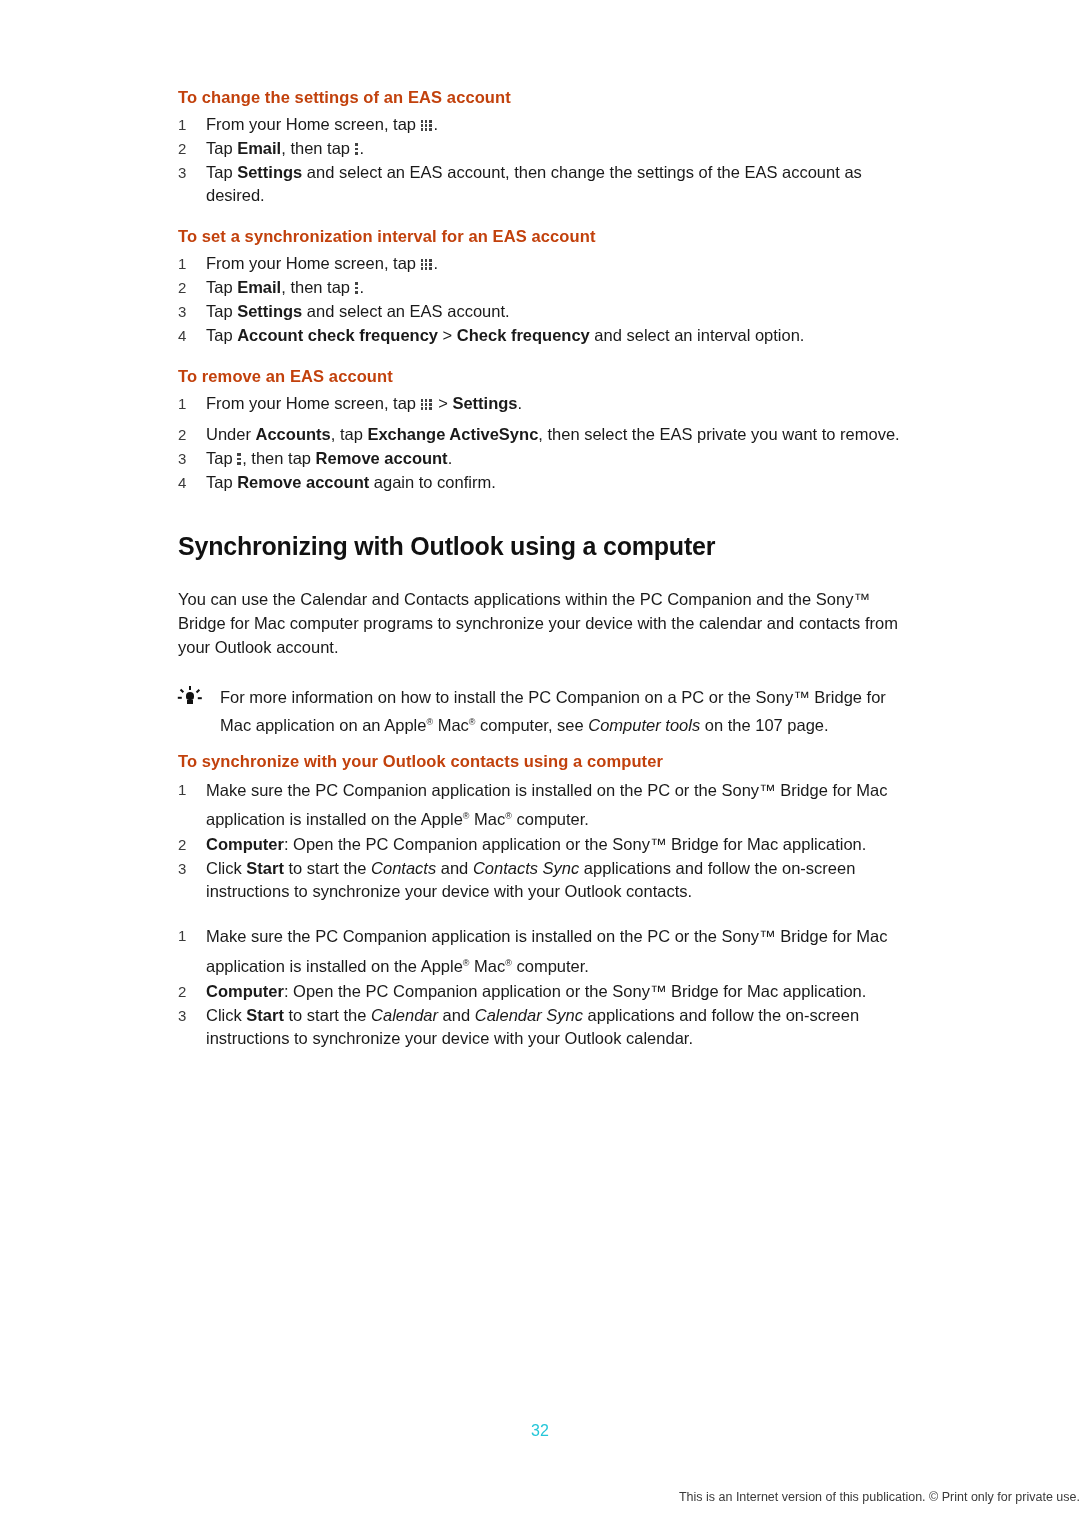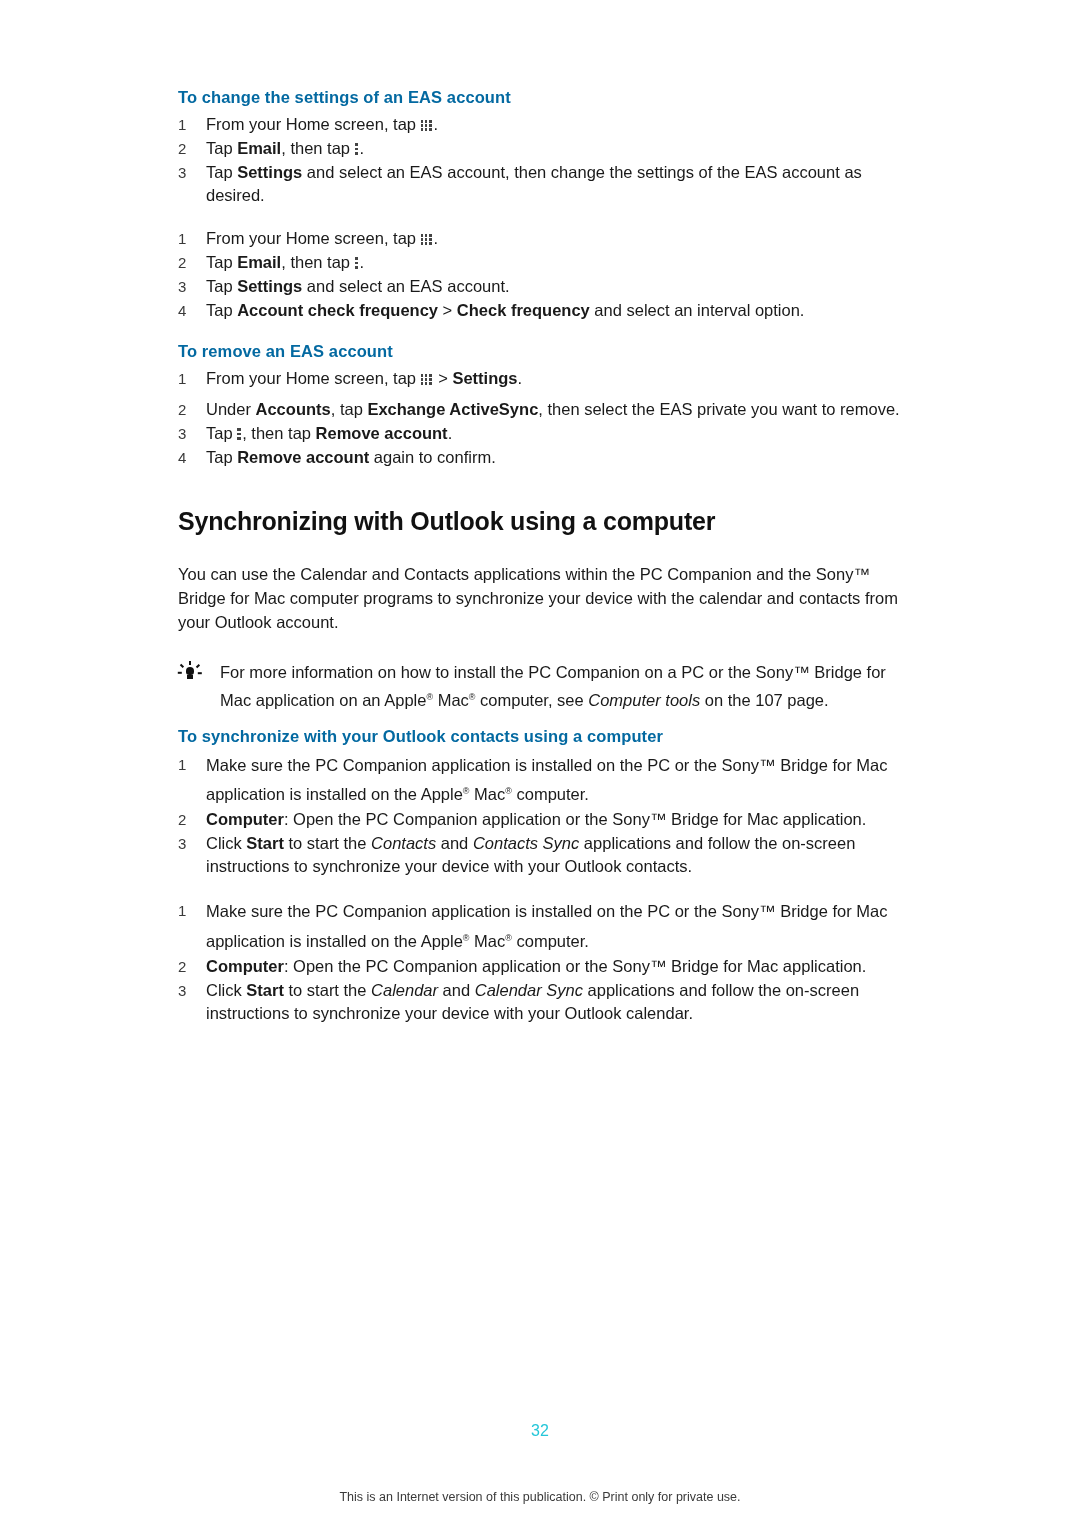--- a/index.html
+++ b/index.html
@@ -21,21 +21,21 @@
     height: 1527px;
     overflow: hidden;
   }
   .content {
     position: absolute;
     left: 178px;
     top: 88px;
     width: 730px;
   }
   h2.section-head {
-    color: #0369a1;
+    color: #c2410c;
     font-size: 16.5px;
     font-weight: bold;
     margin: 0 0 6px 0;
     letter-spacing: 0.1px;
   }
   h1.chapter-head {
     font-size: 25px;
     font-weight: bold;
     color: #111;
     margin: 0;
@@ -161,21 +161,21 @@
     width: 1080px;
     text-align: center;
     font-size: 16px;
     color: #24c6d8;
   }
   .footer {
     position: absolute;
     left: 0;
     top: 1490px;
     width: 1080px;
-    text-align: center;
+    text-align: right;
     font-size: 12.5px;
     color: #3a3a3a;
   }
 </style>
 </head>
 <body>
 
 <div class="page">
   <div class="content">
 
@@ -191,20 +191,21 @@
           <span><span>Tap </span><b>Email</b><span>, then tap </span><span class="icon-dots"><i></i><i></i><i></i></span><span>.</span></span>
         </li>
         <li>
           <span class="num">3</span>
           <span><span>Tap </span><b>Settings</b><span> and select an EAS account, then change the settings of the EAS account as desired.</span></span>
         </li>
       </ol>
     </div>
 
     <div class="blk">
+      <h2 class="section-head">To set a synchronization interval for an EAS account</h2>
       <ol class="steps">
         <li>
           <span class="num">1</span>
           <span><span>From your Home screen, tap </span><span class="icon-grid"><i style="left:0;top:0"></i><i style="left:4.2px;top:0"></i><i style="left:8.4px;top:0"></i><i style="left:0;top:4.2px"></i><i style="left:4.2px;top:4.2px"></i><i style="left:8.4px;top:4.2px"></i><i style="left:0;top:8.4px"></i><i style="left:4.2px;top:8.4px"></i><i style="left:8.4px;top:8.4px"></i></span><span>.</span></span>
         </li>
         <li>
           <span class="num">2</span>
           <span><span>Tap </span><b>Email</b><span>, then tap </span><span class="icon-dots"><i></i><i></i><i></i></span><span>.</span></span>
         </li>
         <li>

